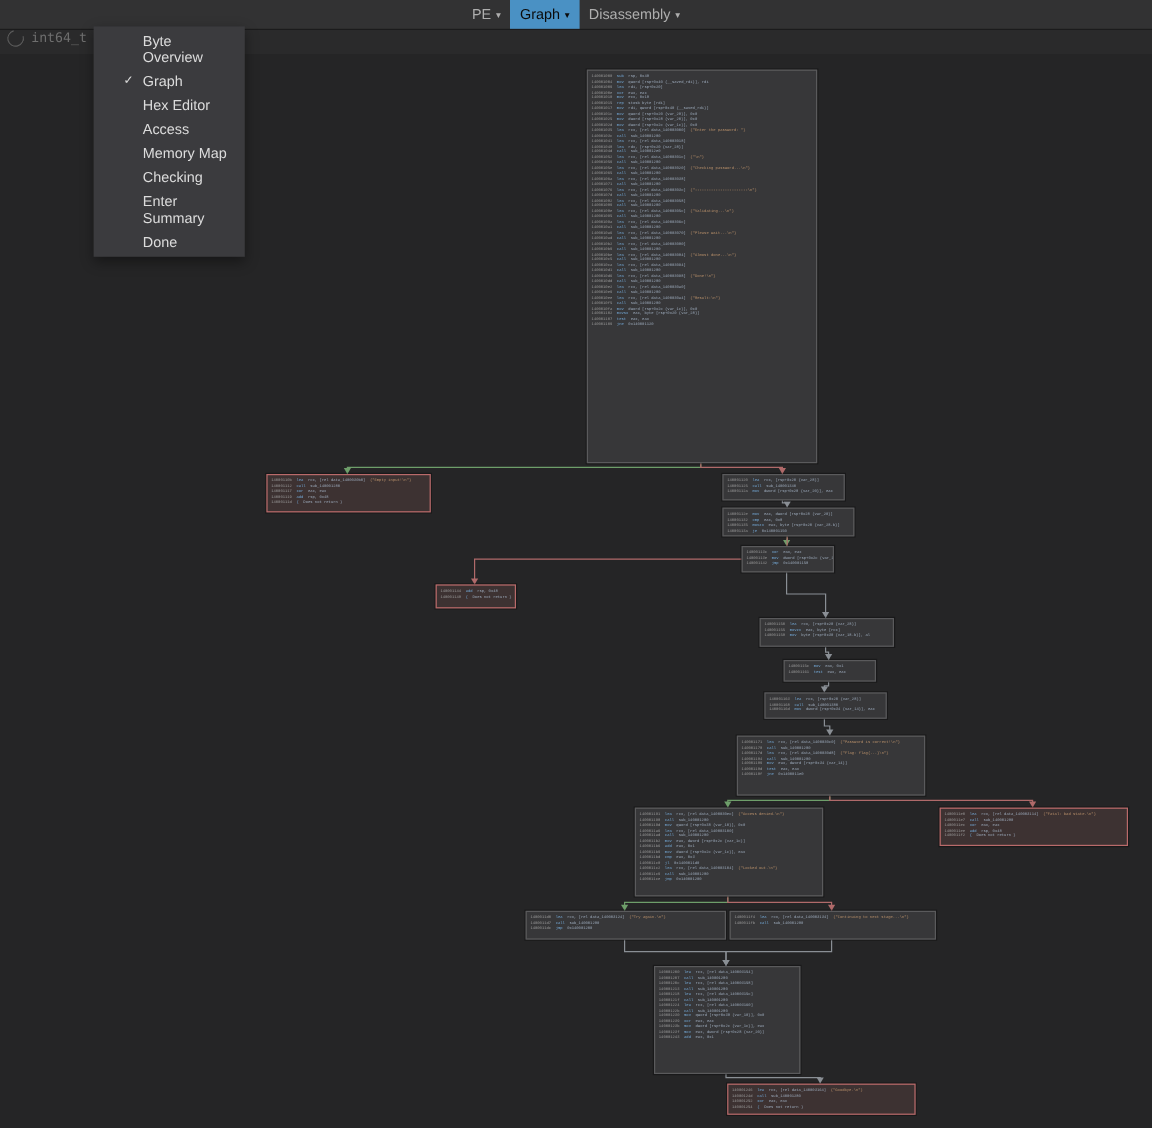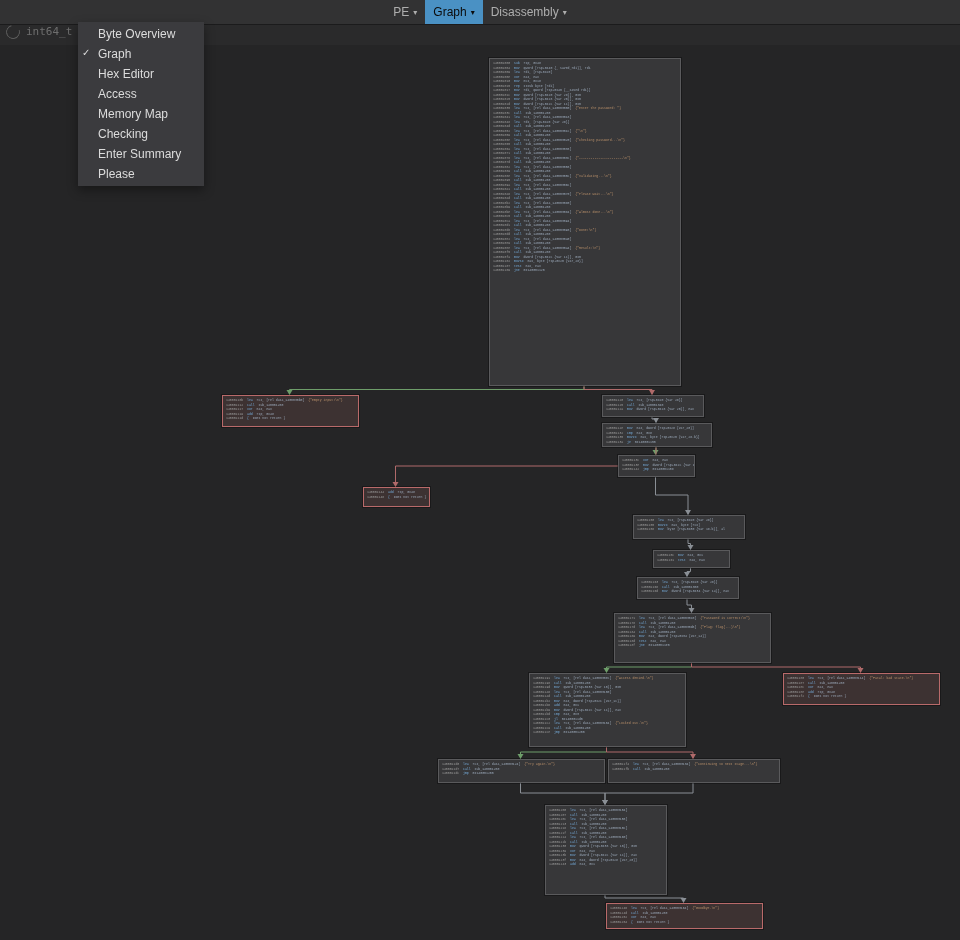--- a/index.html
+++ b/index.html
@@ -68,20 +68,21 @@
     box-shadow: 0 4px 10px rgba(0,0,0,0.4);
     padding: 2px 0;
     z-index: 100;
   }
   .dropdown-item {
     padding: 3px 10px 3px 20px;
     font-size: 12px;
     color: #dcdcdc;
     cursor: pointer;
     position: relative;
+    margin-left: 21px;
   }
   .dropdown-item.checked::before {
     content: "✓";
     position: absolute;
     left: 4px;
     font-size: 10px;
   }
   .canvas {
     position: absolute;
     left: 0;
@@ -146,21 +147,21 @@
 </div>
 
 <div class="dropdown" id="view-dropdown">
     <div class="dropdown-item">Byte Overview</div>
     <div class="dropdown-item checked">Graph</div>
     <div class="dropdown-item">Hex Editor</div>
     <div class="dropdown-item">Access</div>
     <div class="dropdown-item">Memory Map</div>
     <div class="dropdown-item">Checking</div>
     <div class="dropdown-item">Enter Summary</div>
-    <div class="dropdown-item">Please</div>
+    <div class="dropdown-item">Done</div>
   </div>
 
 <div class="canvas" id="graph-canvas">
   <svg class="edges" id="edges-svg" viewBox="0 0 960 895">
       <path d="M 584 339 L 584 344.5 L 289.5 344.5 L 289.5 350" fill="none" stroke="#6e9e6a" stroke-width="1"></path>
       <path d="M 289.5 350 l -3 -5 l 6 0 z" fill="#6e9e6a"></path>
       <path d="M 584 339 L 584 344.5 L 652 344.5 L 652 350" fill="none" stroke="#b06a6a" stroke-width="1"></path>
       <path d="M 652 350 l -3 -5 l 6 0 z" fill="#b06a6a"></path>
       <path d="M 652 370 L 652 374 L 656 374 L 656 378" fill="none" stroke="#8a8f95" stroke-width="1"></path>
       <path d="M 656 378 l -3 -5 l 6 0 z" fill="#8a8f95"></path>

